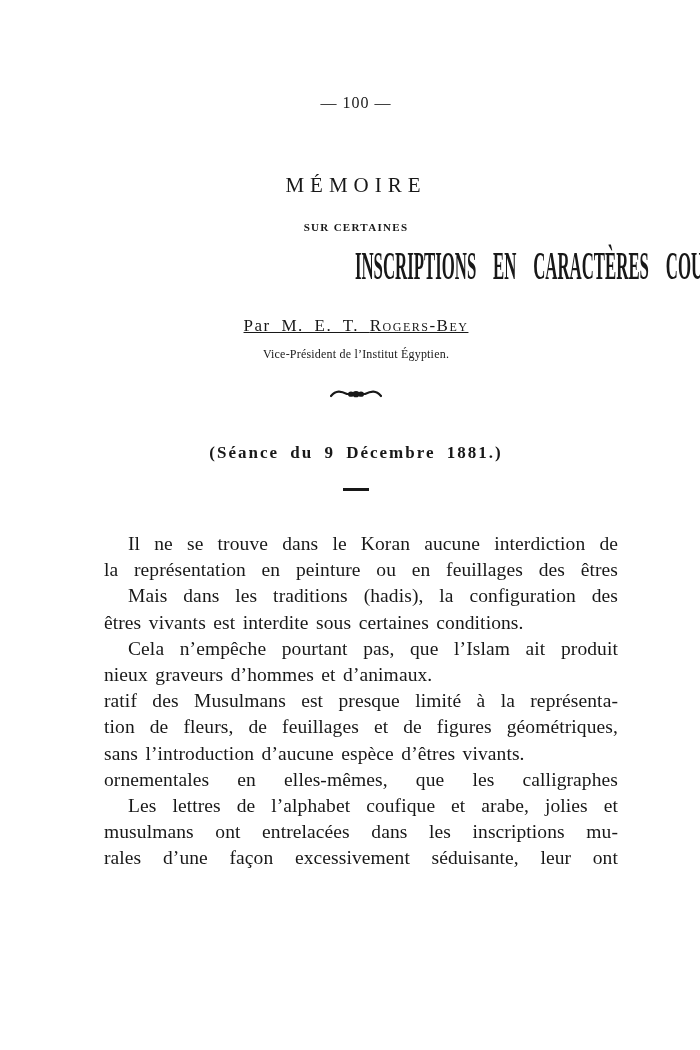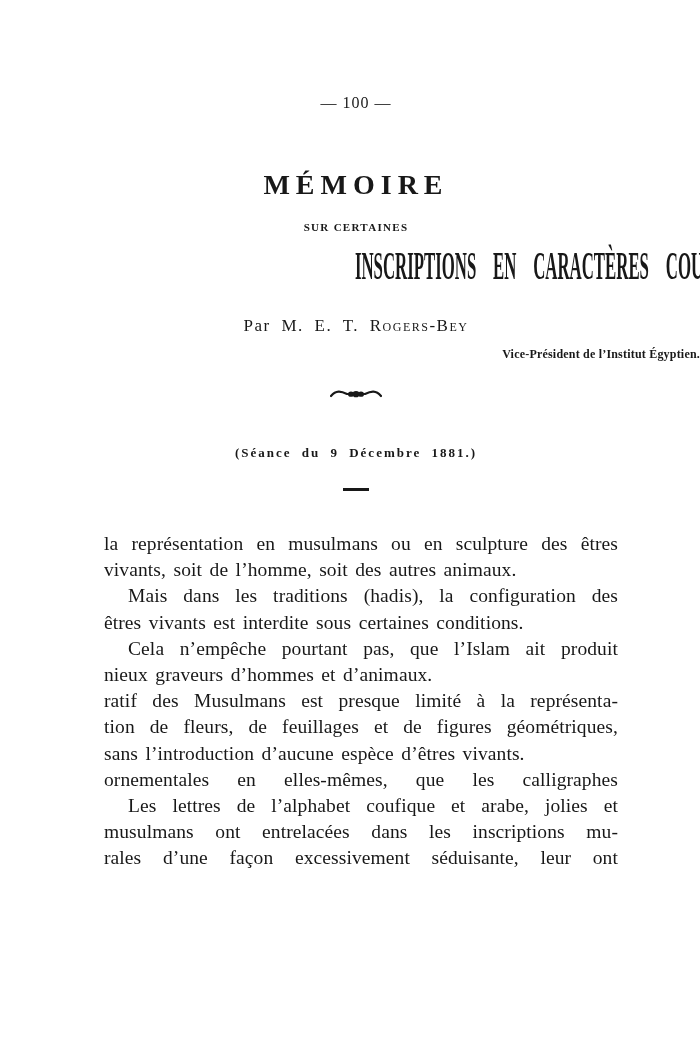--- a/index.html
+++ b/index.html
@@ -17,56 +17,55 @@
   }
   .centered{
     position:absolute;left:12px;right:0;
     text-align:center;
     white-space:nowrap;
   }
   #page-number{
     top:94px;font-size:16px;letter-spacing:1px;
   }
   #memoire-title{
-    top:172px;font-size:28px;line-height:26px;
-    font-weight:700;letter-spacing:6px;
+    top:172px;font-size:21px;line-height:26px;
+    font-weight:400;letter-spacing:6px;
   }
   #sur-certaines{
     top:221px;font-size:11px;line-height:13px;
     font-weight:700;letter-spacing:1.3px;
   }
   #main-title{
     top:244px;line-height:44px;
   }
   #main-title .condensed{
     display:inline-block;
     font-size:40px;font-weight:700;
     word-spacing:30px;
     transform:scaleX(0.42);
     transform-origin:50% 50%;
     white-space:nowrap;
   }
   #byline{
     top:315px;font-size:17px;line-height:22px;
-    letter-spacing:1.5px;word-spacing:5px;
+    letter-spacing:1.5px;word-spacing:5px;text-decoration:underline;
   }
   #byline .smallcaps{
     font-variant:small-caps;
     letter-spacing:1.5px;
   }
   #byline-role{
-    top:346px;font-size:12px;line-height:16px;font-weight:700;
+    top:346px;font-size:12px;line-height:16px;font-weight:400;
     letter-spacing:0.2px;
-    text-align:right;
   }
   #ornament-wrap{
     top:387px;
   }
   #seance-line{
-    top:441px;font-size:13px;line-height:24px;
+    top:441px;font-size:17px;line-height:24px;
     font-weight:700;letter-spacing:2px;word-spacing:5px;
   }
   #rule-divider{
     position:absolute;
     top:488px;left:343px;
     width:26px;height:3px;
     background:var(--ink);
   }
   #body-text{
     position:absolute;
@@ -115,22 +114,22 @@
       <ellipse cx="31" cy="7.2" rx="3" ry="2.6" fill="#181818"></ellipse>
     </svg>
   </div>
 
   <div id="seance-line" class="centered">(Séance du 9 Décembre 1881.)</div>
 
   <div id="rule-divider"></div>
 
   <div id="body-text">
 
-    <div class="line">la représentation en musulmans ou en sculpture des êtres</div>
-    <div class="line last">vivants, soit de l’homme, soit des autres animaux.</div>
+    <div class="line first">Il ne se trouve dans le Koran aucune interdiction de</div>
+    <div class="line">la représentation en peinture ou en feuillages des êtres</div>
 
     <div class="line first">Mais dans les traditions (hadis), la configuration des</div>
     <div class="line last">êtres vivants est interdite sous certaines conditions.</div>
 
     <div class="line first">Cela n’empêche pourtant pas, que l’Islam ait produit</div>
     <div class="line last">nieux graveurs d’hommes et d’animaux.</div>
 
     <div class="line">ratif des Musulmans est presque limité à la représenta-</div>
     <div class="line">tion de fleurs, de feuillages et de figures géométriques,</div>
     <div class="line last">sans l’introduction d’aucune espèce d’êtres vivants.</div>

